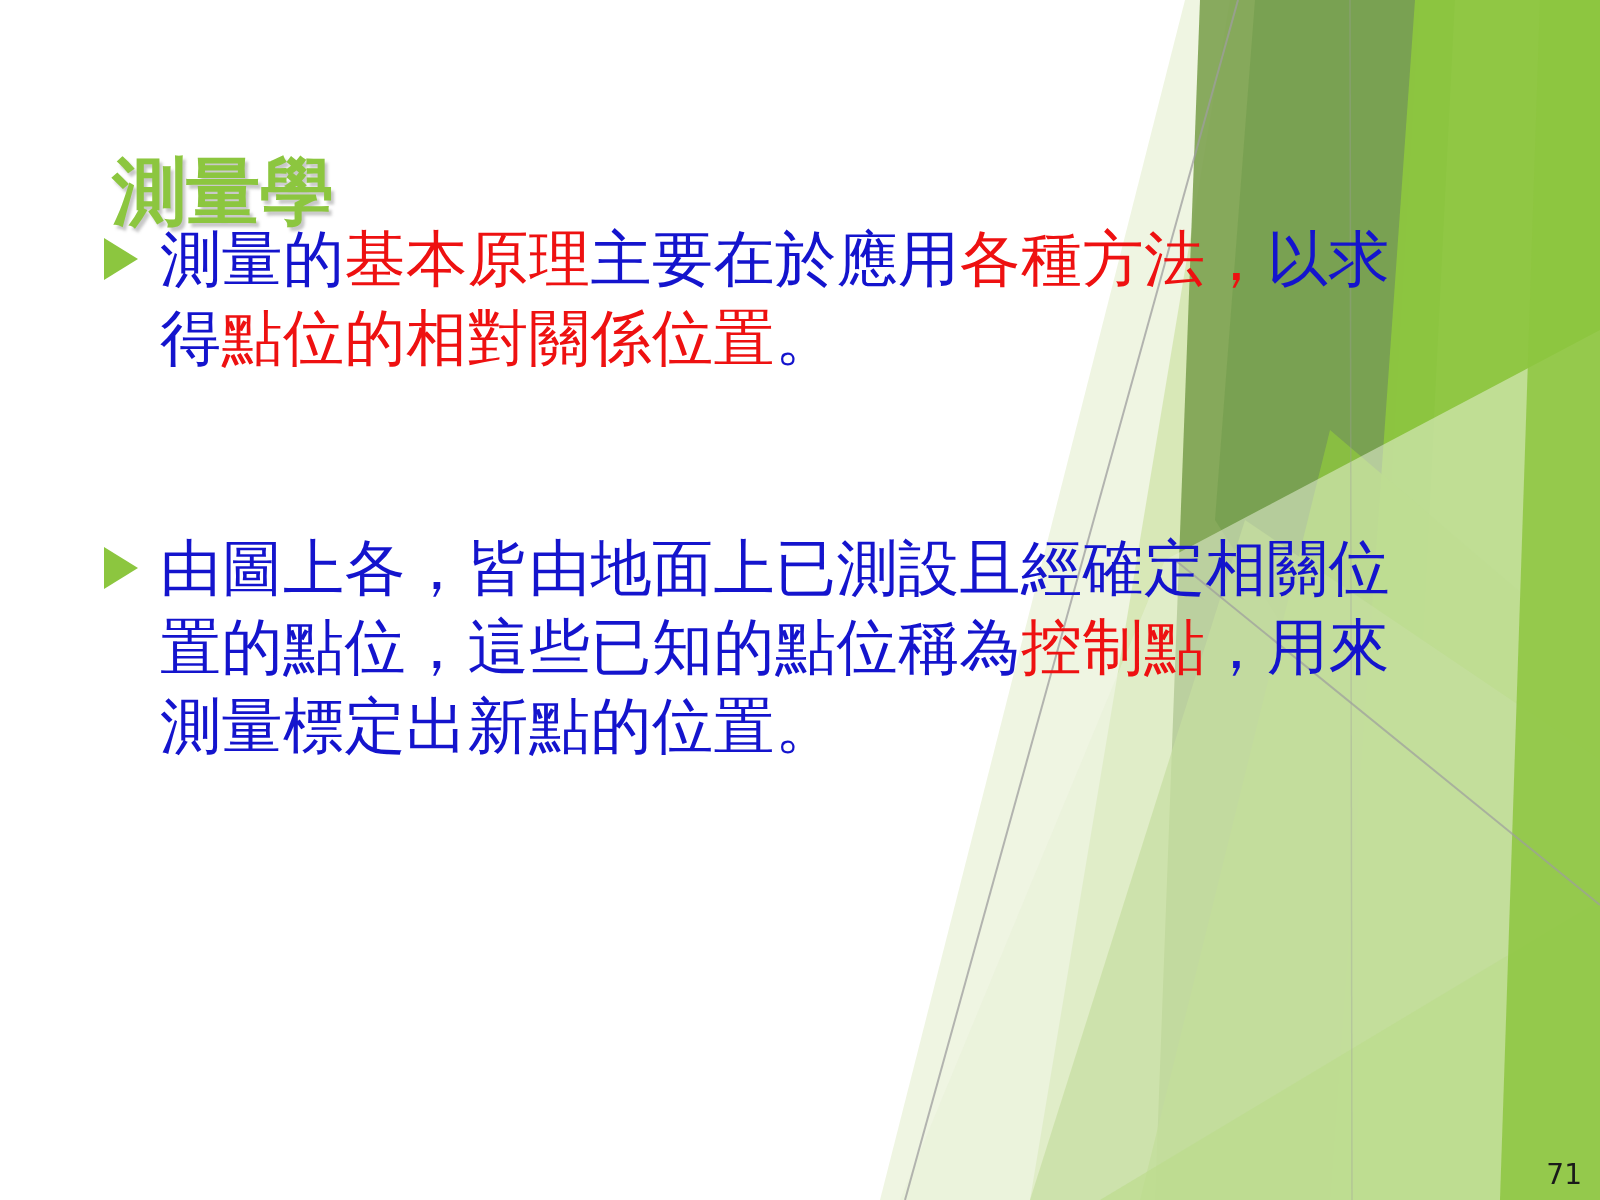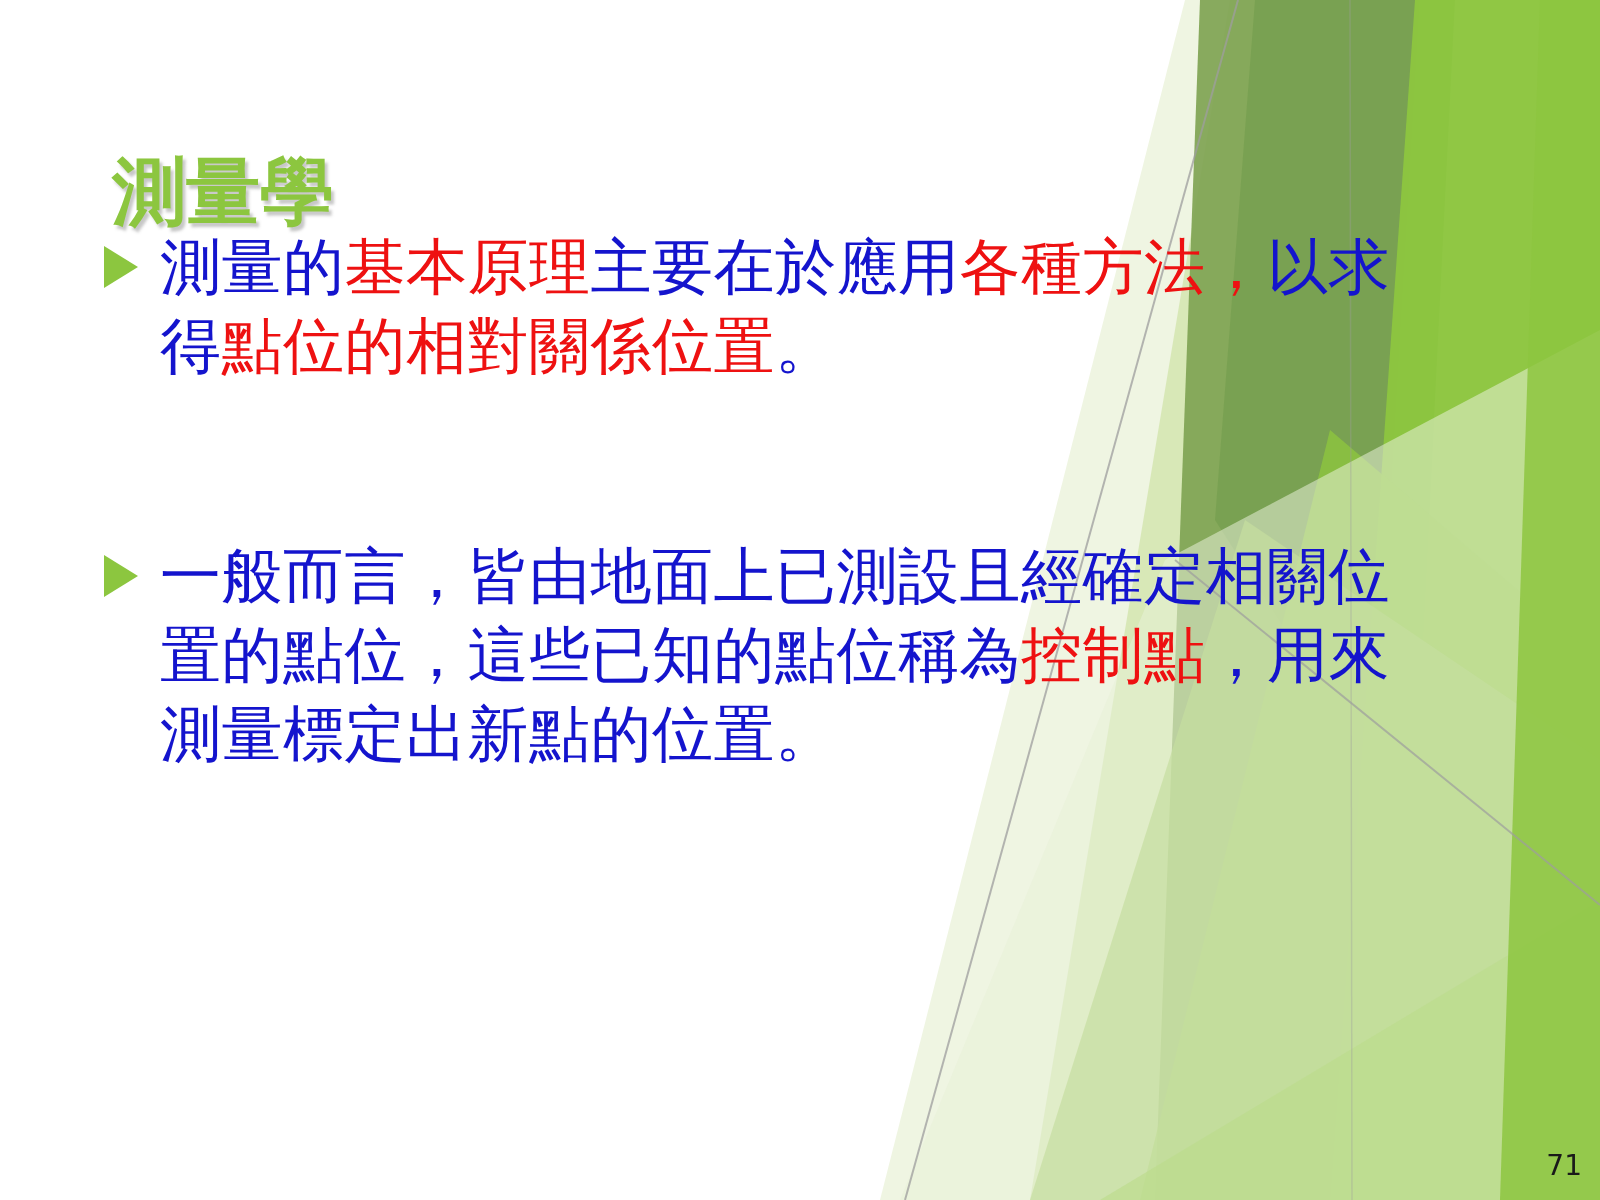--- a/index.html
+++ b/index.html
@@ -43,21 +43,21 @@
     color: #8CC63F;
     letter-spacing: 0px;
     text-shadow: 3px 4px 3px rgba(130,130,130,0.45);
     white-space: nowrap;
   }
 
   
   #body {
     position: absolute;
     left: 96px;
-    top: 228px;
+    top: 220px;
     width: 1340px;
   }
   .bullet {
     position: relative;
     display: block;
     padding-left: 64px;
     font-size: 61px;
     line-height: 1.30;
     letter-spacing: 0.5px;
     color: #1414CD;
@@ -79,21 +79,21 @@
   .run-blue { color: #1414CD; }
   .run-red  { color: #EE1111; }
 
   #gap-1 { height: 150px; }
   #gap-2 { height: 140px; }
 
   
   #page-number {
     position: absolute;
     right: 18px;
-    bottom: 20px;
+    bottom: 11px;
     font-family: "DejaVu Sans", "Liberation Sans", sans-serif;
     font-size: 28px;
     color: #1a1a1a;
     line-height: 1;
   }
 </style>
 </head>
 <body>
 
 <div id="slide">
@@ -136,21 +136,21 @@
         <span class="runs">
           <span class="run-blue">測量的</span><span class="run-red">基本原理</span><span class="run-blue">主要在於應用</span><span class="run-red">各種方法，</span><span class="run-blue">以求得</span><span class="run-red">點位的相對關係位置</span><span class="run-blue">。</span>
         </span>
       </div>
 
       <div id="gap-1"></div>
 
       <div class="bullet">
         <span class="marker"></span>
         <span class="runs">
-          <span class="run-blue">一般而言，皆由地面上已測設且經確定相關位置的點位，這些已知的點位稱為</span><span class="run-red">控制點</span><span class="run-blue">，用來測量標定出新點的位置。</span>
+          <span class="run-blue">由圖上各，皆由地面上已測設且經確定相關位置的點位，這些已知的點位稱為</span><span class="run-red">控制點</span><span class="run-blue">，用來測量標定出新點的位置。</span>
         </span>
       </div>
 
       <div id="gap-2"></div>
 
 
     </div>
 
     <div id="page-number">71</div>
 

